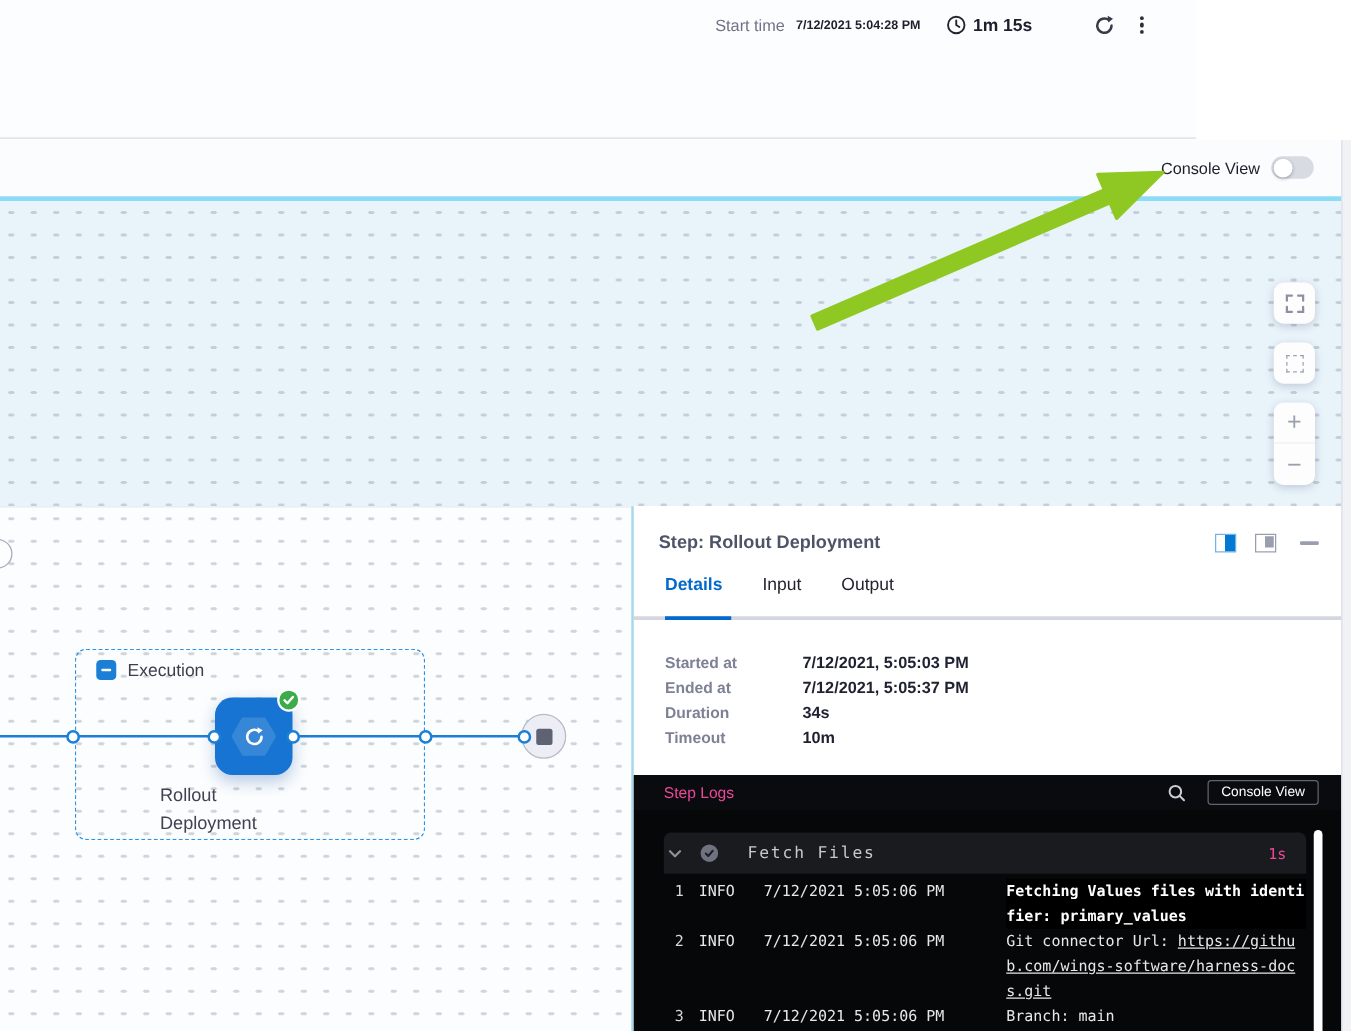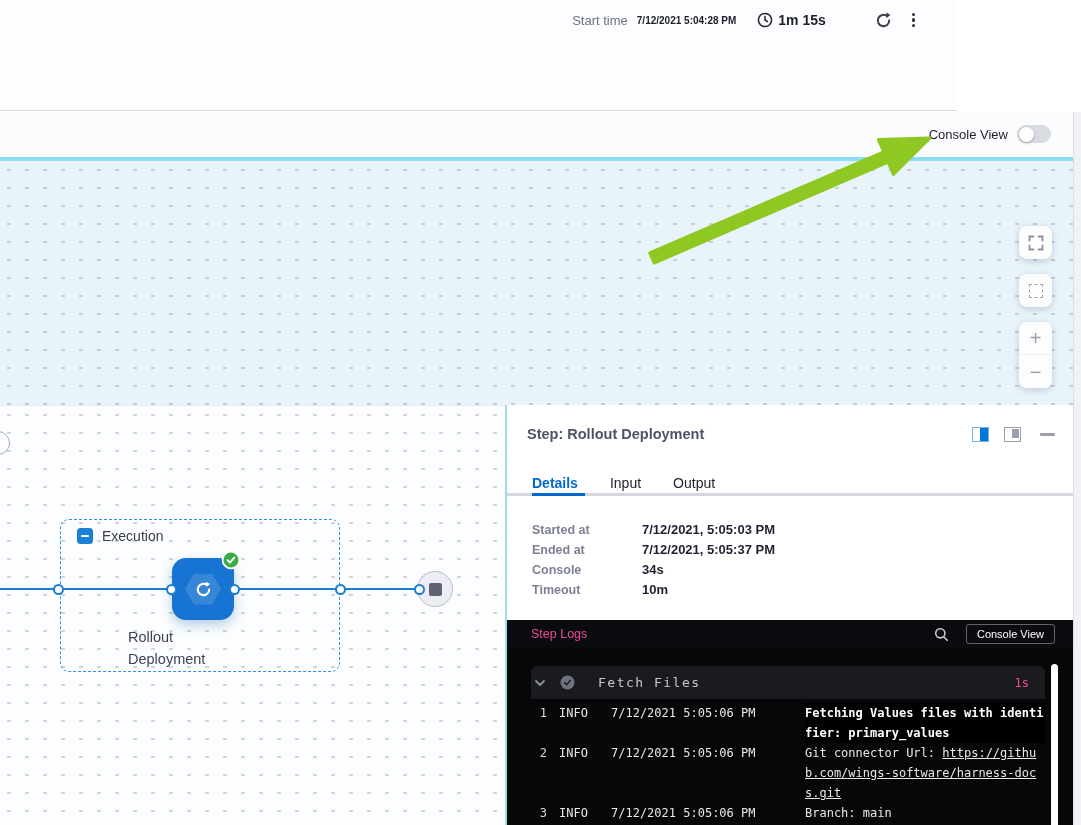--- a/index.html
+++ b/index.html
@@ -68,21 +68,21 @@
   .panel { position:absolute; left:505px; top:405px; width:576px; height:420px; background:#fff; border-left:2px solid #a6d7ec; z-index:20; }
   .panel-head { position:absolute; left:0; top:0; width:100%; height:58px; display:flex; align-items:center; padding:0 26px 0 20px; }
   .panel-title { font-size:14.5px; font-weight:700; color:#4e5367; flex:1; }
   .layout-ico { position:relative; width:17px; height:15px; margin-left:15px; cursor:pointer; }
   .layout-ico.blue { border:1.5px solid #74b3e3; }
   .layout-ico.blue i { position:absolute; right:0; top:0; width:8px; height:100%; background:#0278d5; display:block; }
   .layout-ico.gray { border:1.5px solid #9b9eae; }
   .layout-ico.gray i { position:absolute; right:1px; top:1px; width:7px; height:9px; background:#9b9eae; display:block; }
   .minimize { width:15px; height:3px; background:#9b9eae; border-radius:1px; margin-left:19px; cursor:pointer; }
 
-  .tabs { position:absolute; left:0; top:70px; width:100%; height:30px; display:flex; padding-left:25px; gap:32px; }
+  .tabs { position:absolute; left:0; top:54px; width:100%; height:30px; display:flex; padding-left:25px; gap:32px; }
   .tab { font-size:14px; color:#23242f; cursor:pointer; }
   .tab.active { color:#0469cc; font-weight:700; }
   .tabs-rule { position:absolute; left:0; top:88px; width:100%; height:3px; background:#d4d7df; }
   .tabs-rule i { position:absolute; left:25px; top:0; width:53px; height:3px; background:#0469cc; display:block; }
 
   .details-list { position:absolute; left:25px; top:115px; }
   .detail-row { display:flex; line-height:20px; }
   .detail-label { width:110px; font-size:12.5px; font-weight:700; color:#7e8194; }
   .detail-value { font-size:13px; font-weight:700; color:#1f2130; }
 
@@ -245,21 +245,21 @@
     <div class="details-list">
       <div class="detail-row">
         <span class="detail-label">Started at</span>
         <span class="detail-value">7/12/2021, 5:05:03 PM</span>
       </div>
       <div class="detail-row">
         <span class="detail-label">Ended at</span>
         <span class="detail-value">7/12/2021, 5:05:37 PM</span>
       </div>
       <div class="detail-row">
-        <span class="detail-label">Console</span>
+        <span class="detail-label">Duration</span>
         <span class="detail-value">34s</span>
       </div>
       <div class="detail-row">
         <span class="detail-label">Timeout</span>
         <span class="detail-value">10m</span>
       </div>
     </div>
 
     <div class="logs-bar">
       <span class="logs-title">Step Logs</span>

